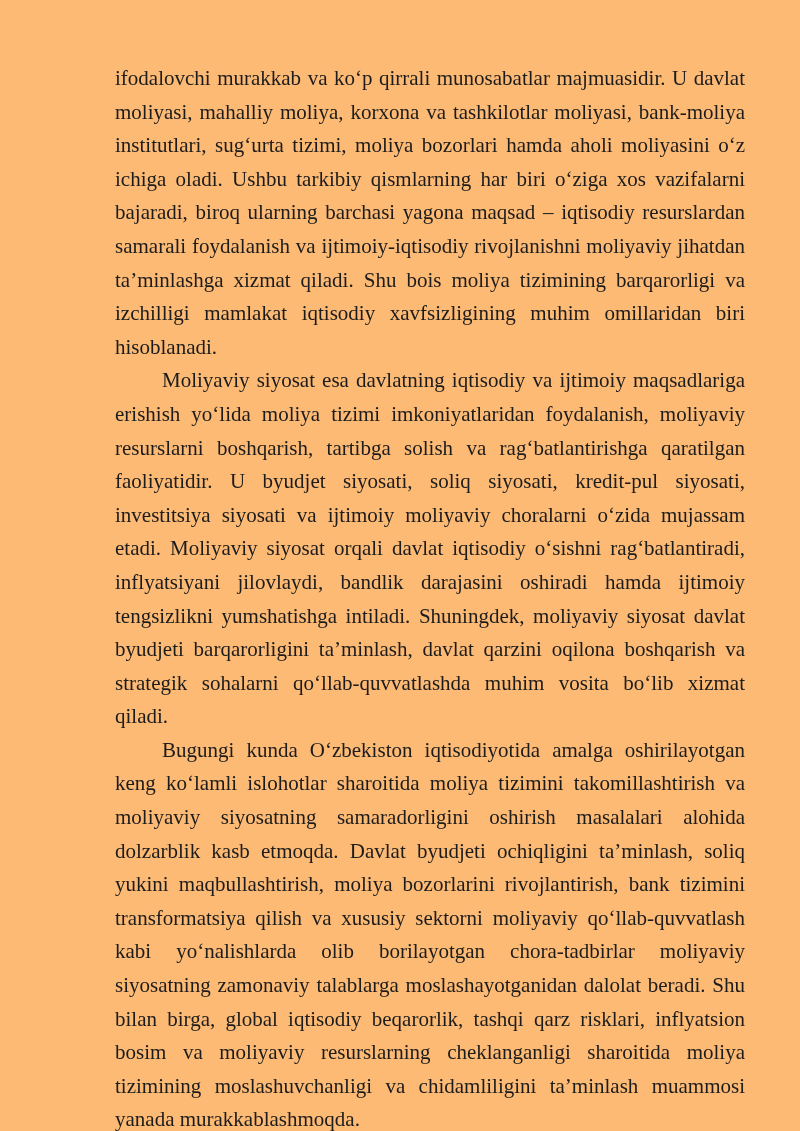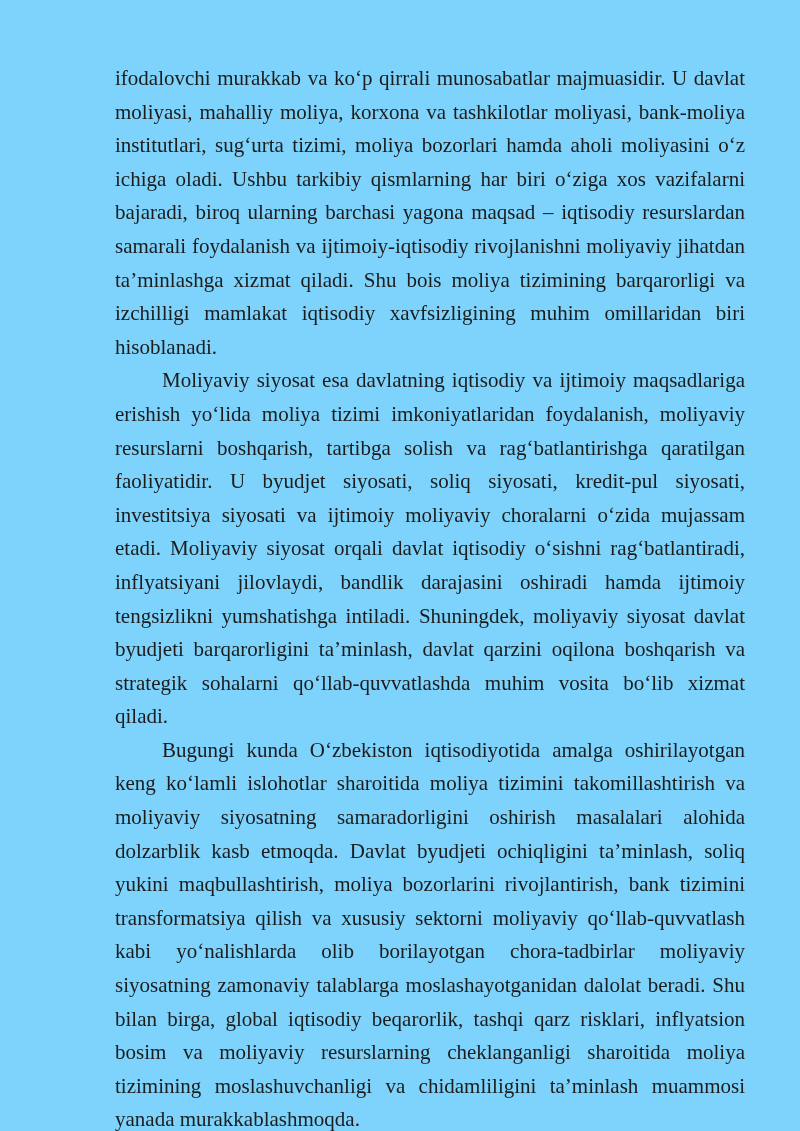--- a/index.html
+++ b/index.html
@@ -4,21 +4,21 @@
 <style>
   html, body {
     margin: 0;
     padding: 0;
     background: #ffffff;
   }
   .page {
     position: relative;
     width: 800px;
     height: 1131px;
-    background: #7dd3fc;
+    background: #fdba74;
     overflow: hidden;
   }
   .text-block {
     position: absolute;
     left: 115px;
     top: 62px;
     width: 630px;
     font-family: "Liberation Serif", "DejaVu Serif", serif;
     font-size: 21px;
     line-height: 33.6px;

